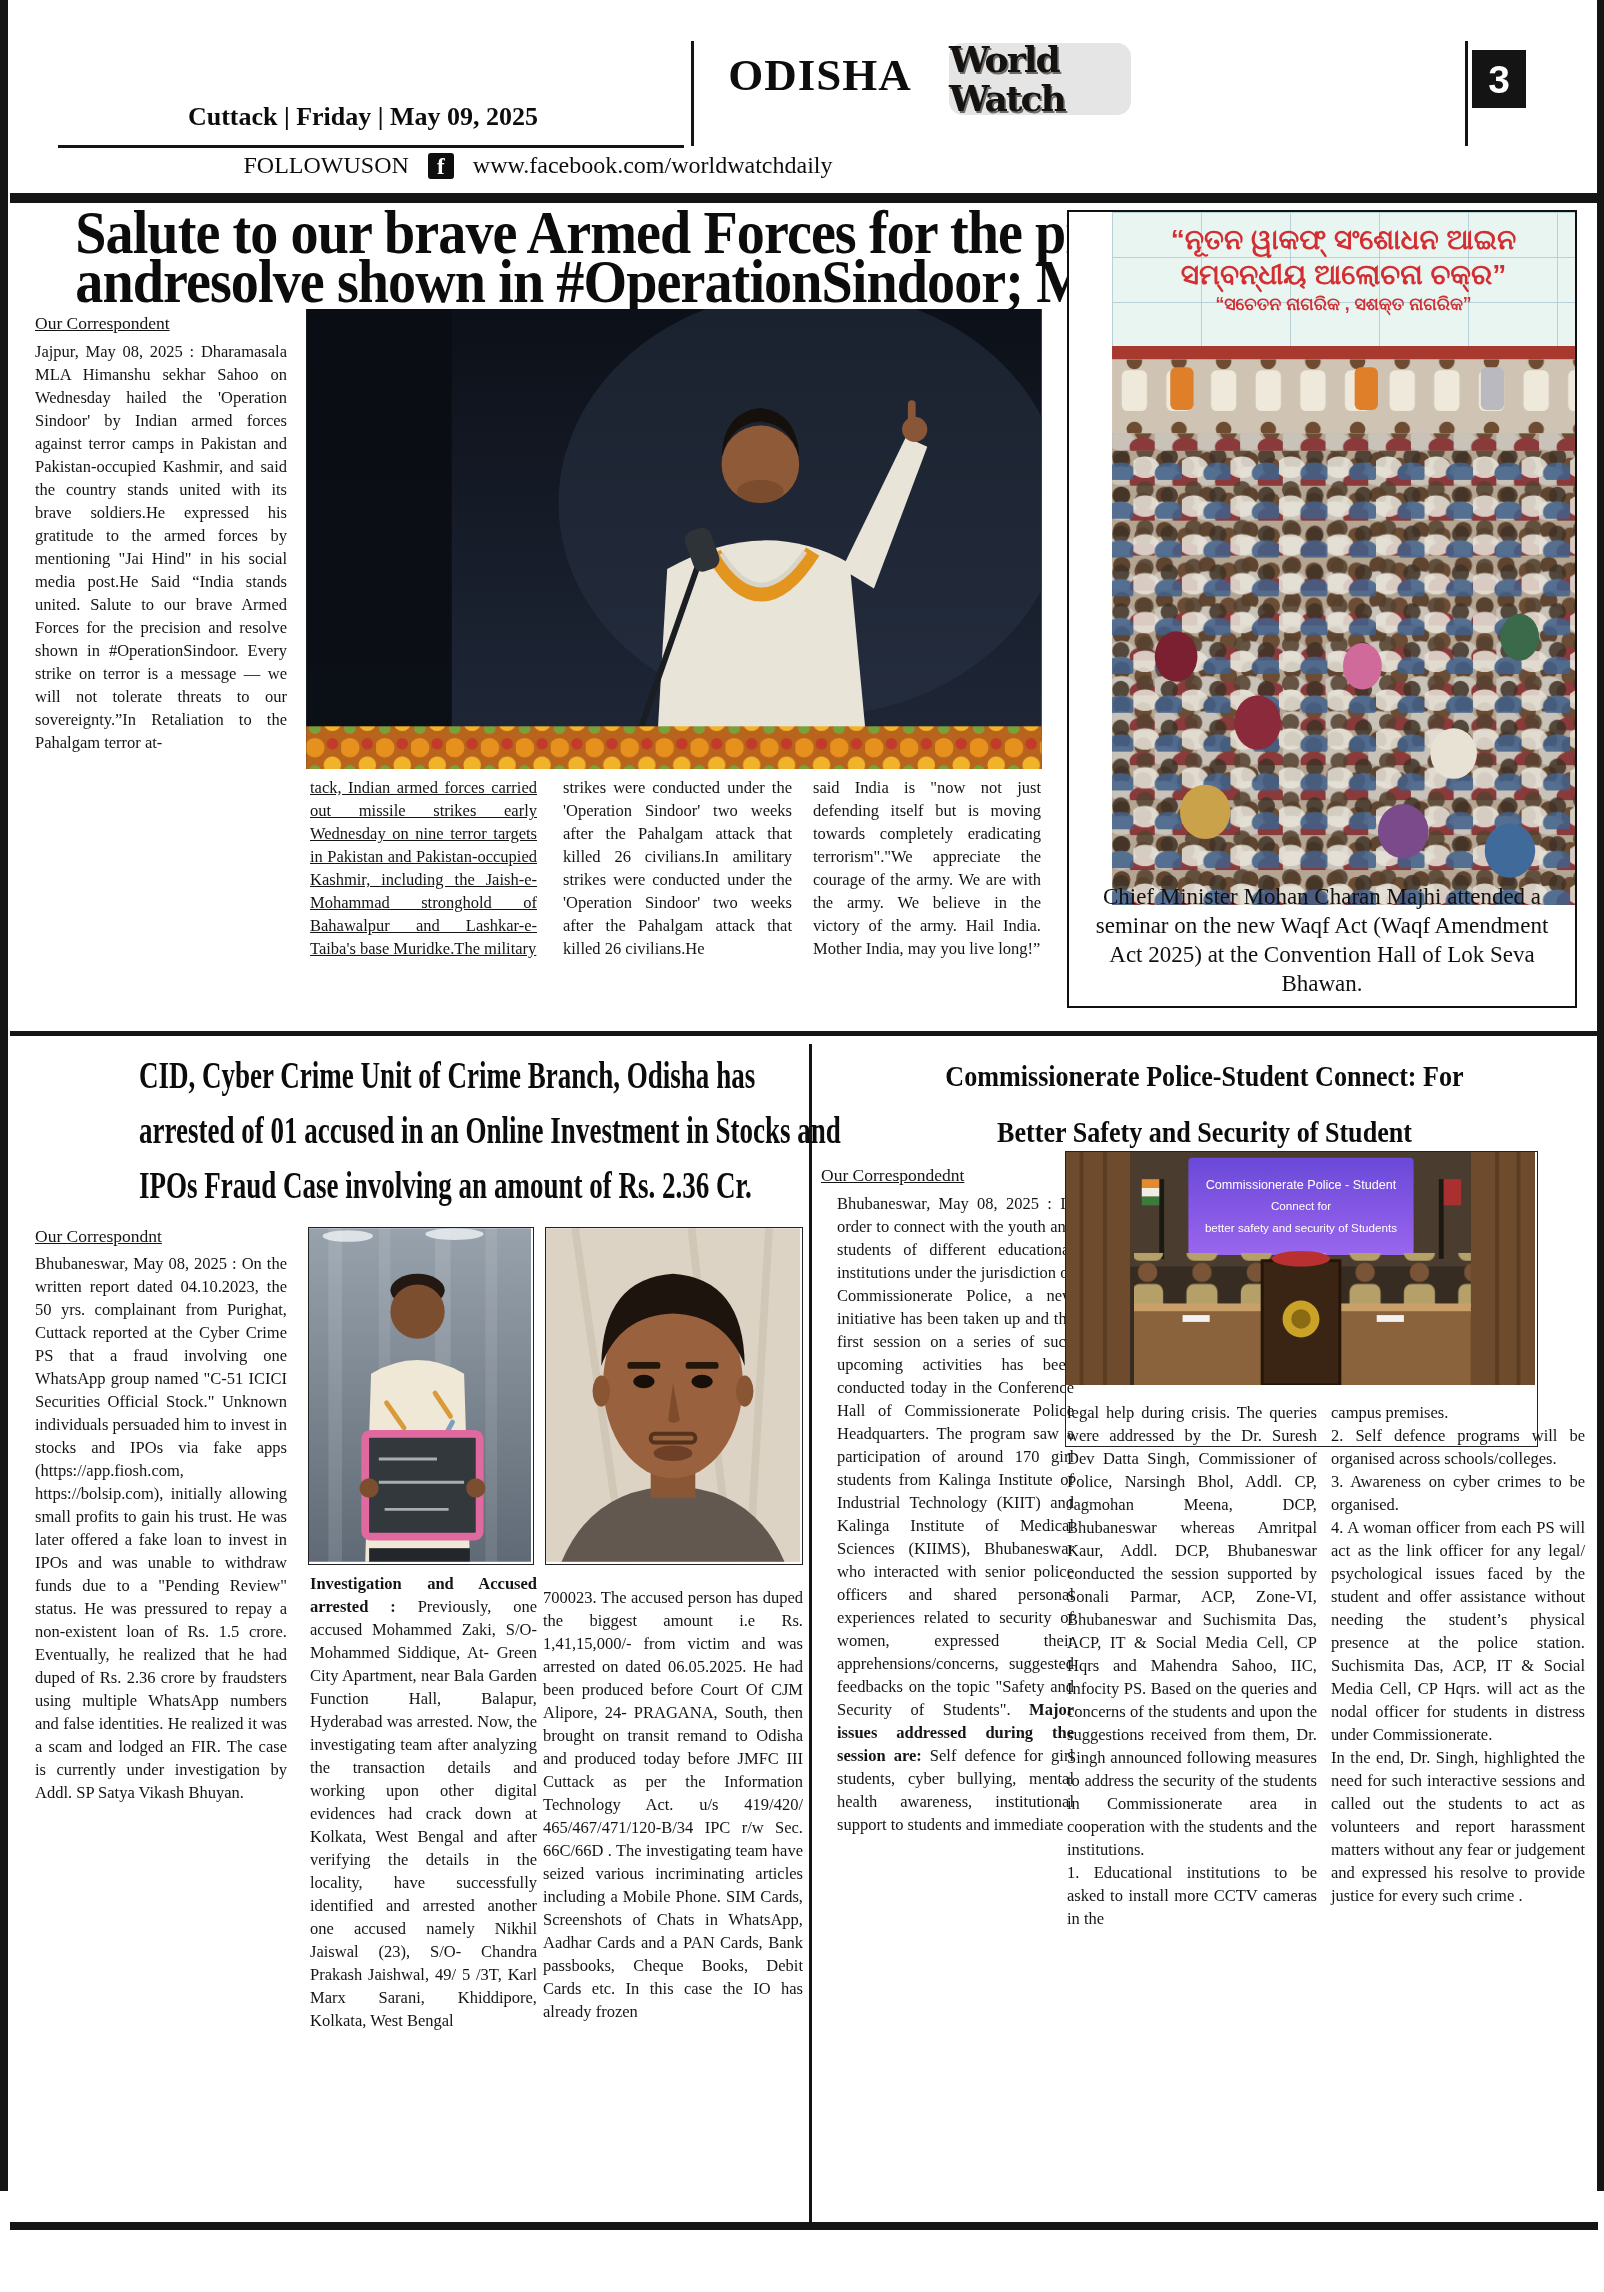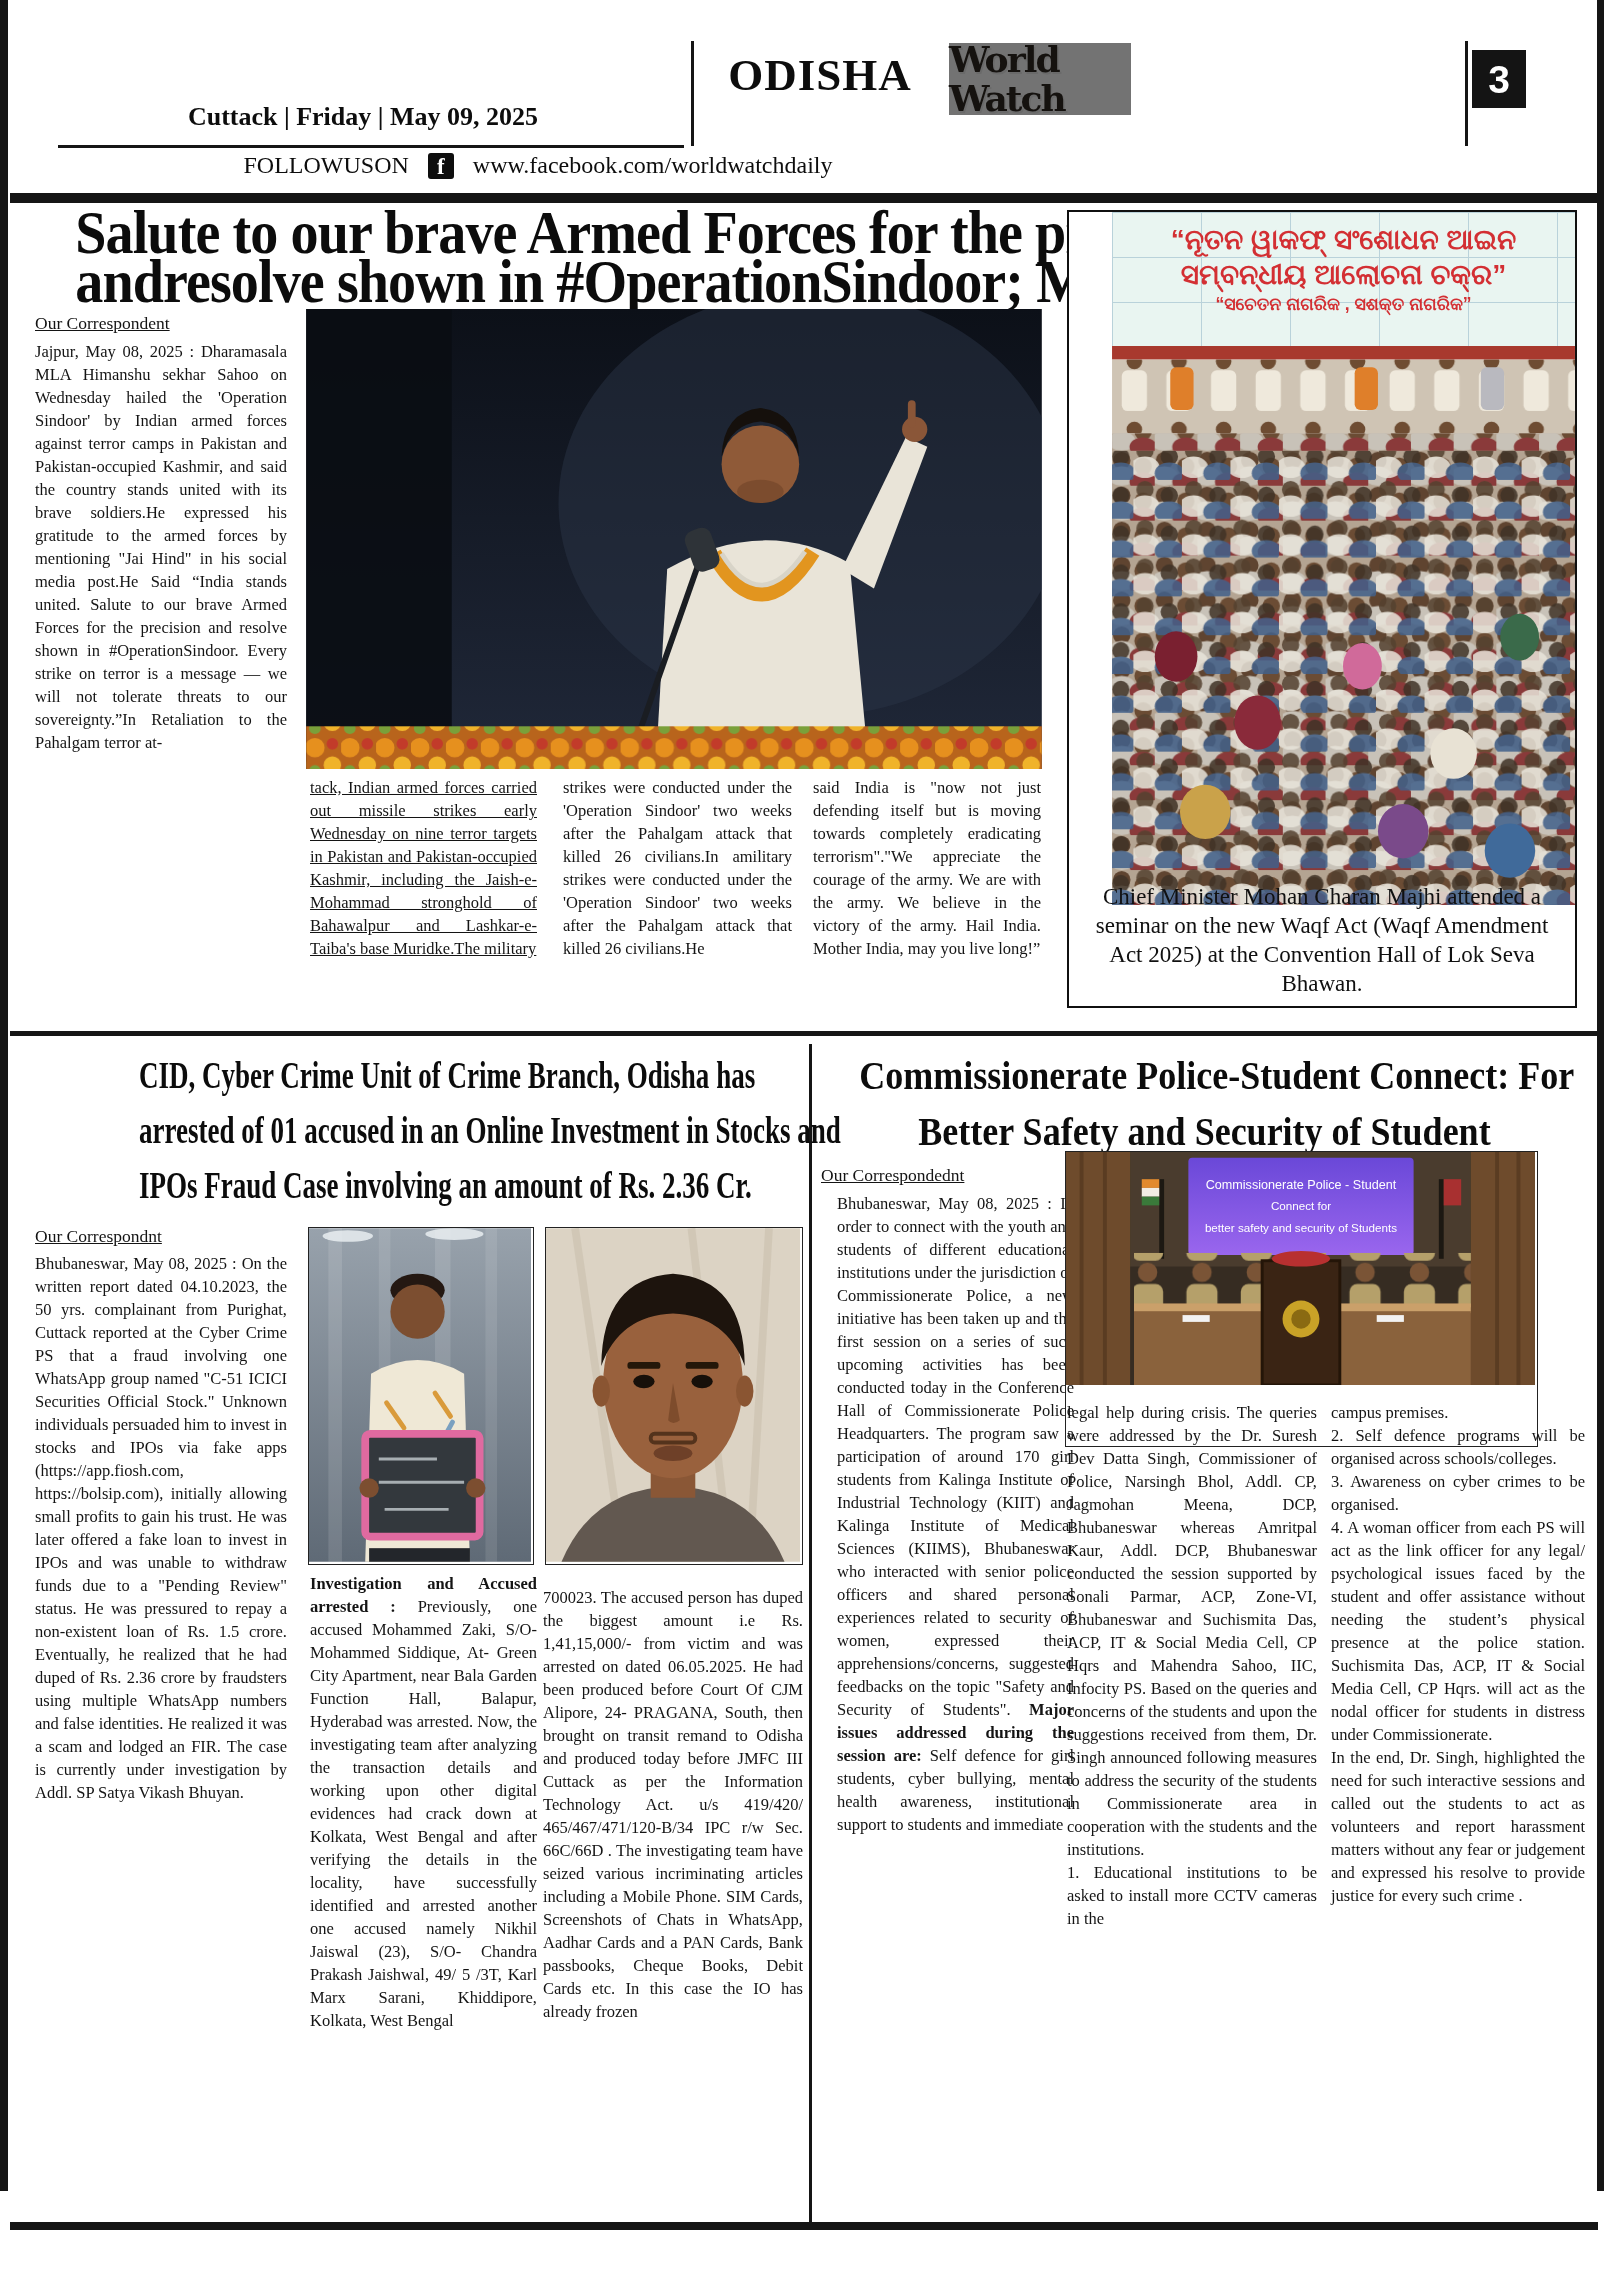--- a/index.html
+++ b/index.html
@@ -7,23 +7,23 @@
         font-family:"Liberation Serif",serif;color:#111;}
   .abs{position:absolute;}
   .rule{background:#151515;}
   .col{position:absolute;font:16.5px/23px "Liberation Serif",serif;text-align:justify;color:#141414;}
   .prelines{white-space:pre-line;}
   .byline{position:absolute;font:17.5px/23px "Liberation Serif",serif;text-decoration:underline;color:#141414;}
   .hl{position:absolute;text-align:center;font-family:"Liberation Serif",serif;font-weight:bold;color:#0c0c0c;}
   .hl .ln{white-space:nowrap;}
   .dateline{font:bold 26px/33px "Liberation Serif",serif;text-align:center;color:#0d0d0d;}
   .odisha{font:bold 45px/50px "Liberation Serif",serif;text-align:center;letter-spacing:1px;color:#0d0d0d;}
-  .logo{background:#737373;display:flex;align-items:center;justify-content:center;
+  .logo{background:#e5e5e5;display:flex;align-items:center;justify-content:center;
         font:bold 36px/39px "DejaVu Serif",serif;letter-spacing:-1.9px;color:#15120f;
-        text-shadow:1.5px 1.5px 0 #6a6a6a;}
+        text-shadow:1.5px 1.5px 0 #6a6a6a;border-radius:14px;}
   .pagebox{background:#141414;color:#fff;display:flex;align-items:center;justify-content:center;
         font:bold 39px/39px "Liberation Sans",sans-serif;}
   .followrow{display:flex;align-items:center;justify-content:center;gap:19px;
         font:24px/29px "Liberation Serif",serif;color:#0d0d0d;}
   .fbicon{width:26px;height:26px;background:#0e0e0e;color:#fff;border-radius:2.9px;
         display:flex;align-items:flex-end;justify-content:center;
         font:bold 23px/25px "Liberation Serif",serif;}
   .photo{position:absolute;overflow:hidden;}
   .photo svg{display:block;}
   .waqfbox{position:absolute;border:2.9px solid #101010;background:#fff;padding-left:43px;}
@@ -208,21 +208,21 @@
       <rect x="108" y="212" width="46" height="9" rx="4" fill="#3a241400" stroke="#54331c" stroke-width="4"></rect>
       <ellipse cx="131" cy="232" rx="20" ry="8" fill="#6e4028"></ellipse>
     </svg>
   </div>
 
   <div class="col" style="left:310px;top:1572px;width:227px;height:701px;">
     <span class="boldlead">Investigation and Accused arrested : </span><span>Previously, one accused Mohammed Zaki, S/O- Mohammed Siddique, At- Green City Apartment, near Bala Garden Function Hall, Balapur, Hyderabad was arrested. Now, the investigating team after analyzing the transaction details and working upon other digital evidences had crack down at Kolkata, West Bengal and after verifying the details in the locality, have successfully identified and arrested another one accused namely Nikhil Jaiswal (23), S/O- Chandra Prakash Jaishwal, 49/ 5 /3T, Karl Marx Sarani, Khiddipore, Kolkata, West Bengal</span>
   </div>
   <div class="col" style="left:543px;top:1586px;width:260px;height:631px;">700023. The accused person has duped the biggest amount i.e Rs. 1,41,15,000/- from victim and was arrested on dated 06.05.2025. He had been produced before  Court Of CJM Alipore, 24- PRAGANA, South, then brought on transit remand to Odisha and produced today before JMFC III Cuttack as per the Information Technology Act. u/s 419/420/ 465/467/471/120-B/34 IPC r/w Sec. 66C/66D .  The investigating team have seized various incriminating articles including a Mobile Phone. SIM Cards, Screenshots of Chats in WhatsApp, Aadhar Cards and a PAN Cards, Bank passbooks, Cheque Books, Debit Cards etc. In this case the IO has already frozen</div>
 
-  <div class="hl" style="left:821px;top:1048px;width:767px;font-size:40px;line-height:56px;">
+  <div class="hl" style="left:821px;top:1048px;width:767px;font-size:29px;line-height:56px;">
     <div class="ln" style="transform:scaleX(.9);transform-origin:center;">Commissionerate Police-Student Connect: For</div>
     <div class="ln" style="transform:scaleX(.9);transform-origin:center;">Better Safety and Security of Student</div>
   </div>
   <div class="byline" style="left:821px;top:1164px;width:237px;">Our Correspondednt</div>
   <div class="col" style="left:821px;top:1192px;width:237px;height:1081px;margin-left:16px;">
     <span>Bhubaneswar, May 08, 2025 : In order to connect with the youth and students of different educational institutions under the jurisdiction of Commissionerate Police, a new initiative has been taken up and the first session on a series of such upcoming activities has been conducted today in the Conference Hall of Commissionerate Police Headquarters. The program saw a participation of around 170 girl students from Kalinga Institute of Industrial Technology (KIIT) and Kalinga Institute of Medical Sciences (KIIMS), Bhubaneswar who interacted with senior police officers and shared personal experiences related to security of women, expressed their apprehensions/concerns, suggested feedbacks on the topic "Safety and Security of Students". </span><span class="boldlead">Major issues addressed during the session are: </span><span>Self defence for girl students, cyber bullying, mental health awareness, institutional support to students and immediate</span>
   </div>
 
   <div class="photo" style="left:1065px;top:1151px;width:473px;height:296px;border:1.9px solid #222;box-sizing:border-box;">
     <svg width="469" height="233" viewBox="0 0 483 240">

